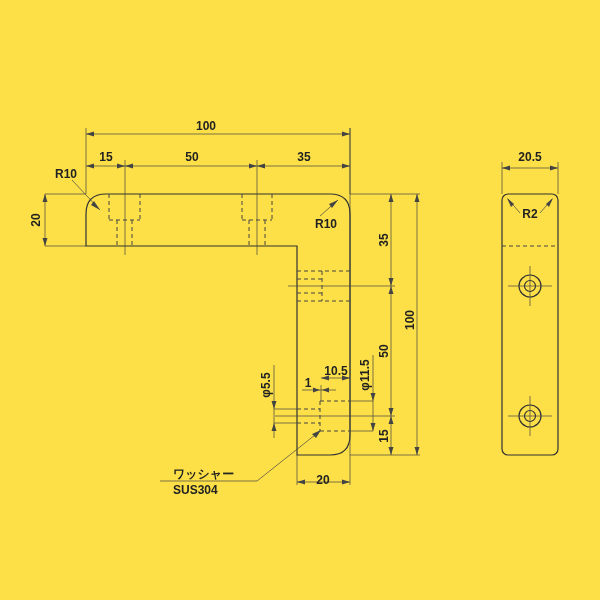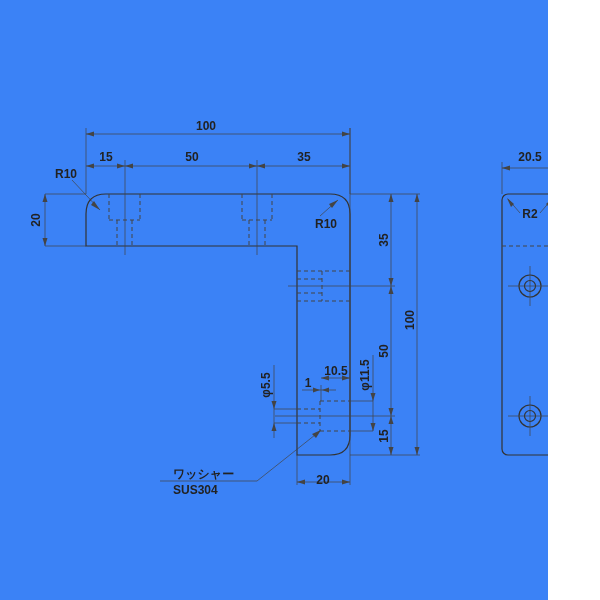--- a/index.html
+++ b/index.html
@@ -1,16 +1,16 @@
 <!DOCTYPE html>
 <html><head>
 <meta charset="utf-8">
 <style>
   html,body{margin:0;padding:0;background:#ffffff;}
-  #canvas{position:relative;width:548px;height:600px;overflow:hidden;background:#3b82f6;}
+  #canvas{position:relative;width:600px;height:600px;overflow:hidden;background:#fde047;}
   svg{position:absolute;left:0;top:0;}
   .ln{stroke:#333;stroke-width:1.2;fill:none;}
   .thin{stroke:#444;stroke-width:0.7;fill:none;}
   .dash{stroke:#444;stroke-width:1;fill:none;stroke-dasharray:4 3;}
   .txt{font-family:"Liberation Sans",sans-serif;font-size:12px;fill:#222;font-weight:bold;}
   .txt2{font-family:"DejaVu Sans",sans-serif;font-size:12px;fill:#222;font-weight:bold;}
   .arr{fill:#444;}
 </style>
 </head>
 <body>

